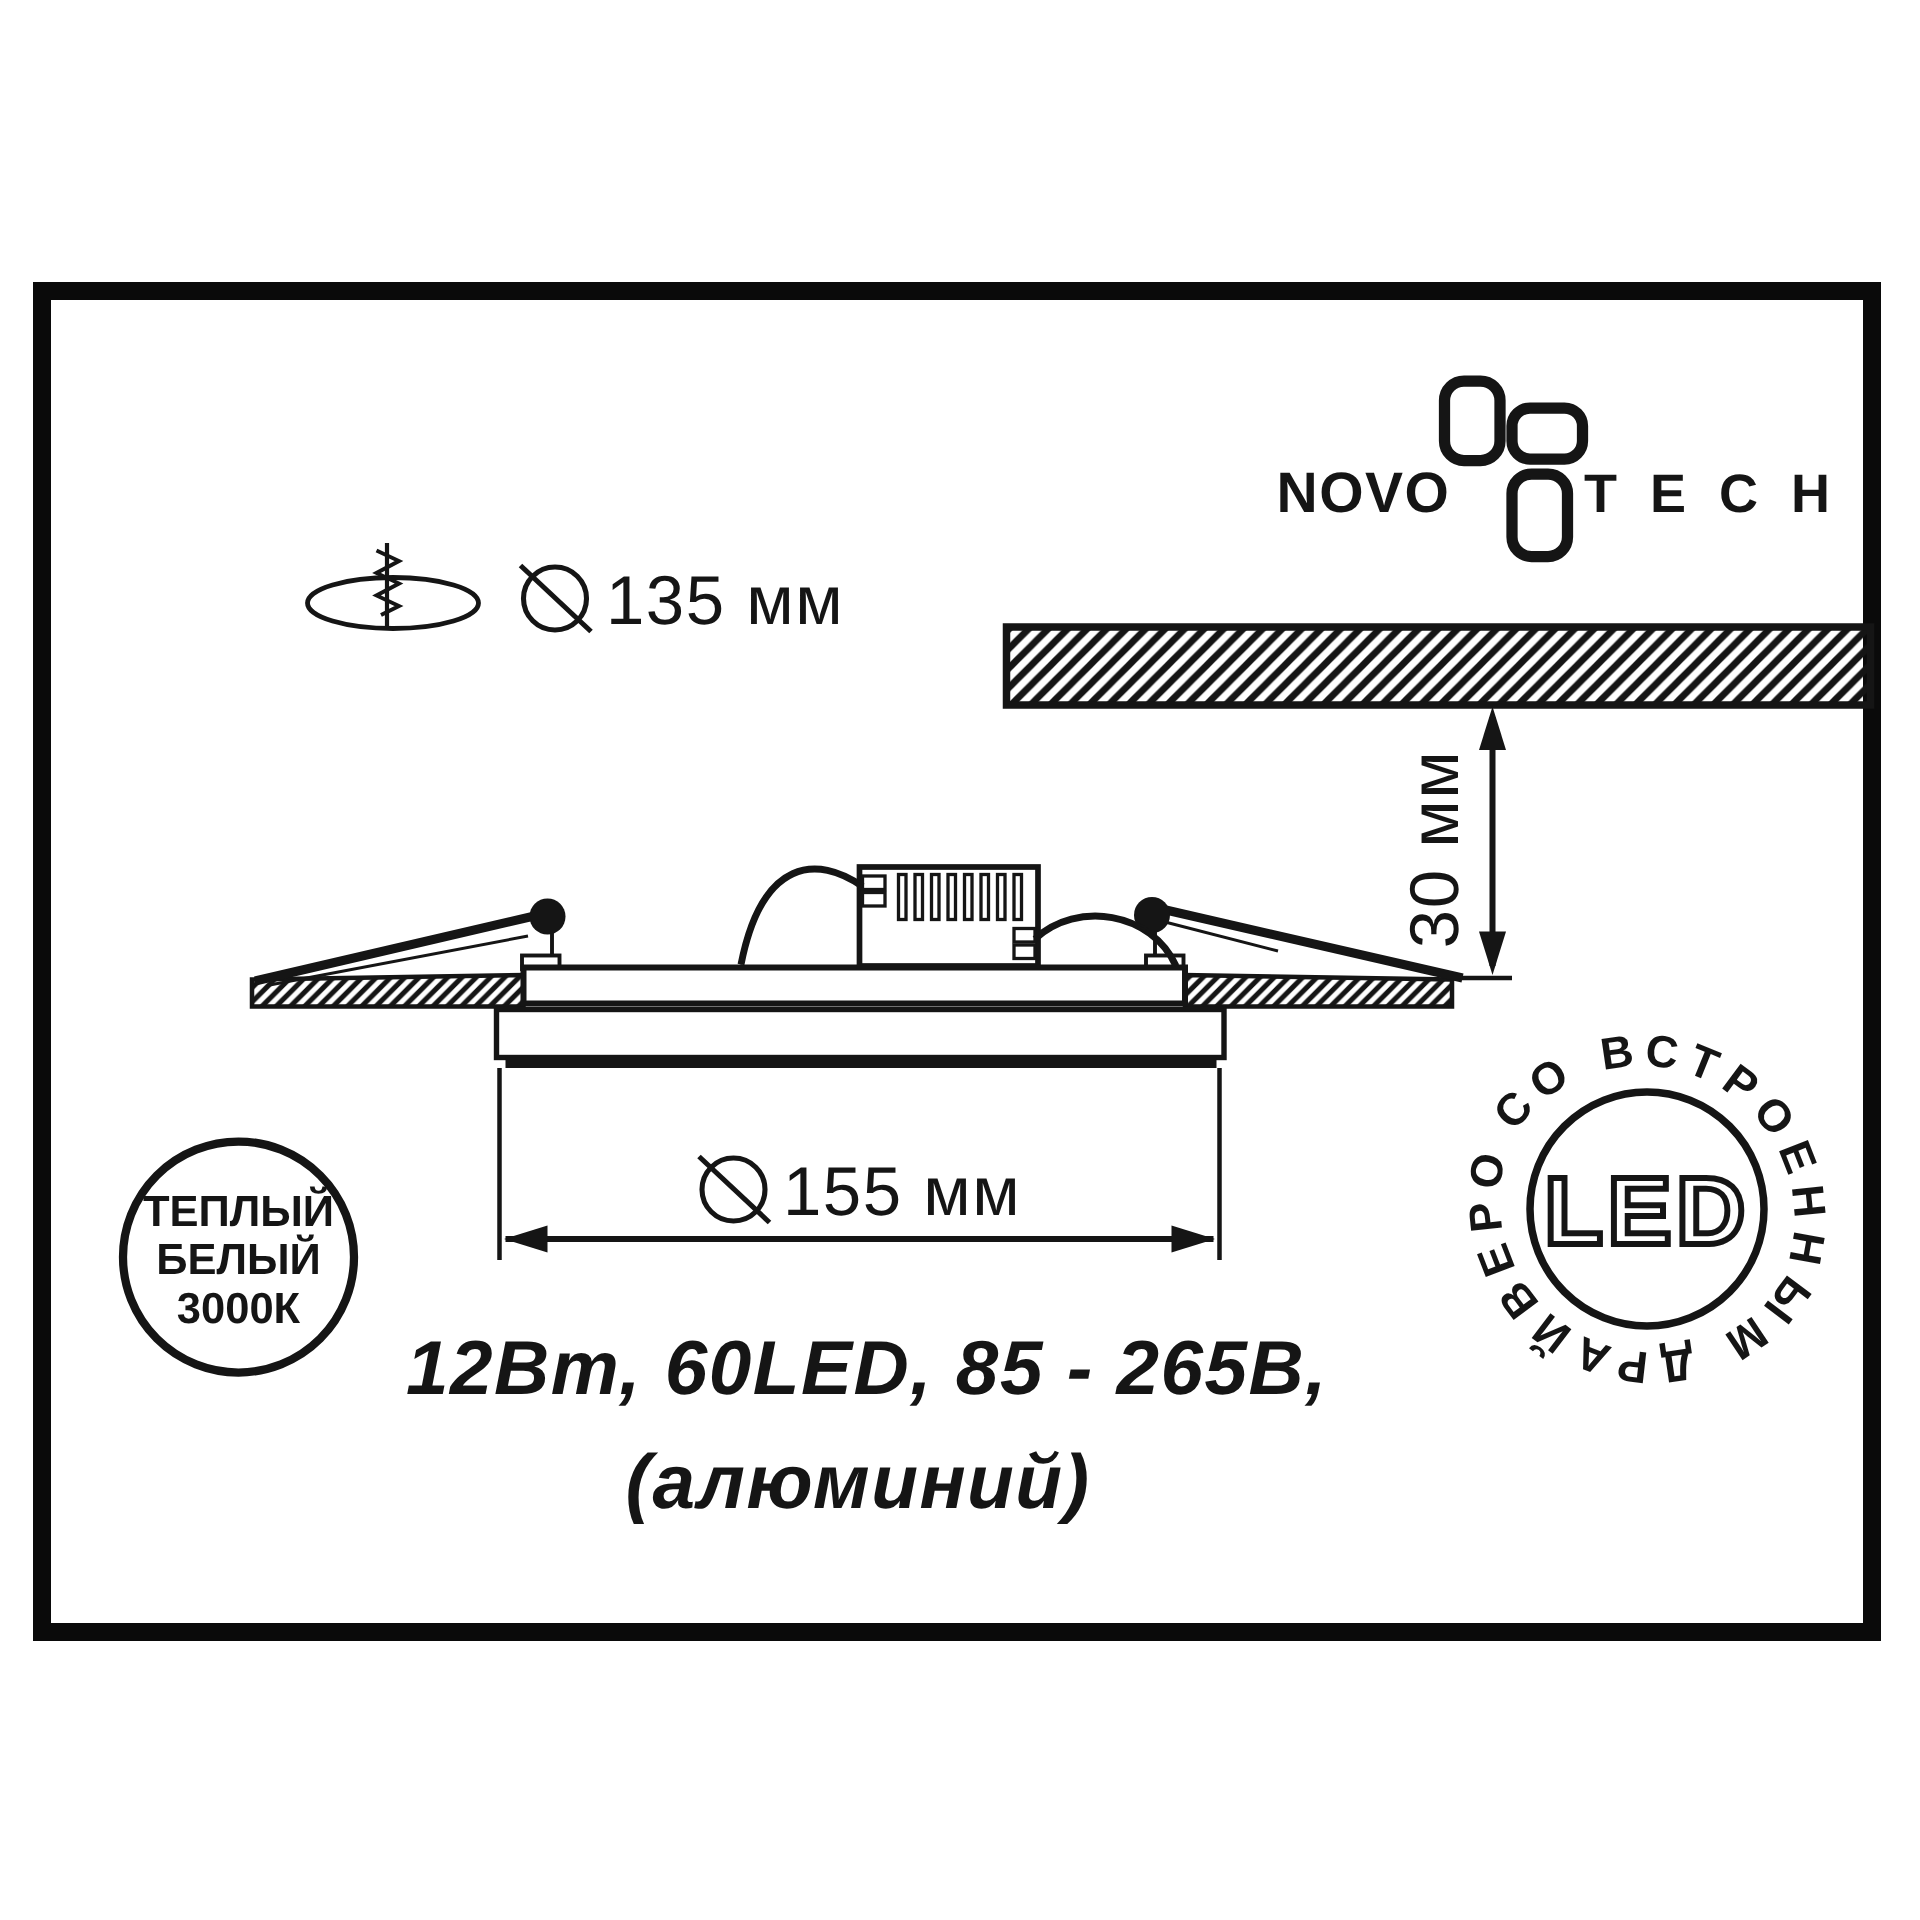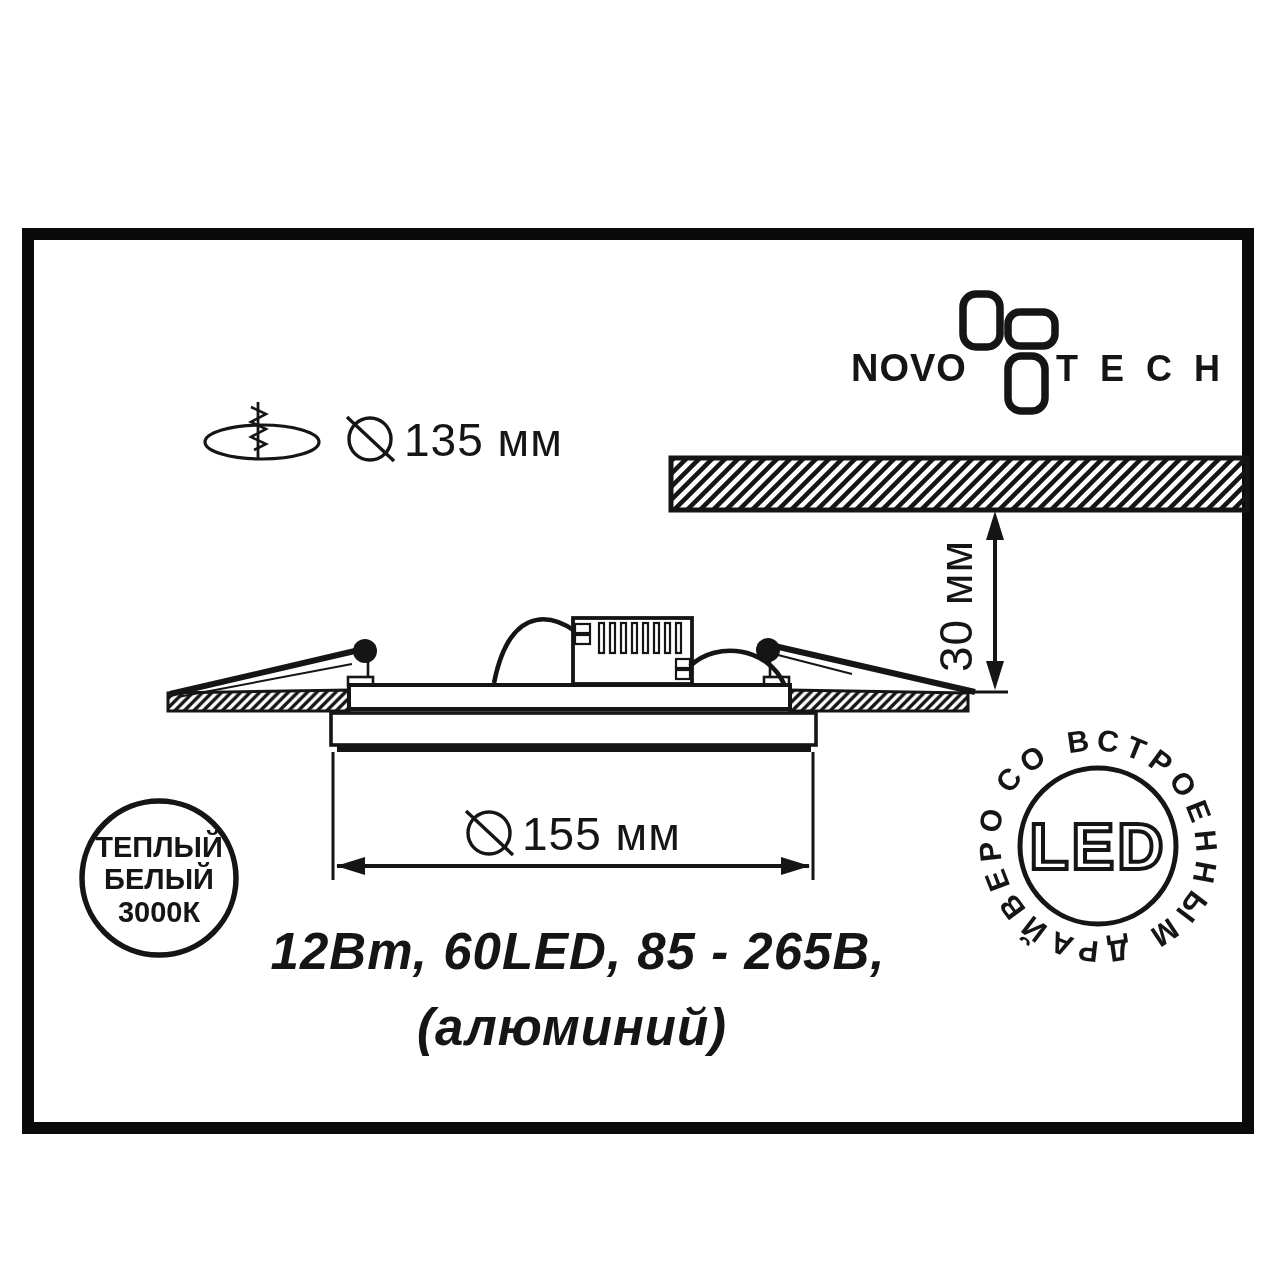--- a/index.html
+++ b/index.html
@@ -1,16 +1,16 @@
 <!DOCTYPE html>
 <html><head>
 <meta charset="utf-8">
 <style>
   html,body{margin:0;padding:0;background:#ffffff;}
-  .stage{width:1280px;height:1096px;position:relative;background:#ffffff;overflow:hidden;margin-top:40px;}
+  .stage{width:1280px;height:1096px;position:relative;background:#ffffff;overflow:hidden;}
   svg{display:block;}
   text{fill:#151515;font-family:"Liberation Sans","DejaVu Sans",sans-serif;}
   .dim-text{font-size:46px;letter-spacing:1px;}
   .spec-text{font-size:51px;font-weight:bold;font-style:italic;letter-spacing:1px;}
   .badge-text{font-size:29px;font-weight:bold;}
   .logo-novo{font-size:38px;font-weight:bold;letter-spacing:1px;}
   .logo-tech{font-size:36px;font-weight:bold;letter-spacing:22px;}
   .led-center{font-size:64px;font-weight:bold;letter-spacing:3px;fill:#ffffff;stroke:#151515;stroke-width:4px;}
   .ring-text{font-size:30px;font-weight:bold;letter-spacing:1px;}
   .ln{stroke:#151515;fill:none;}

